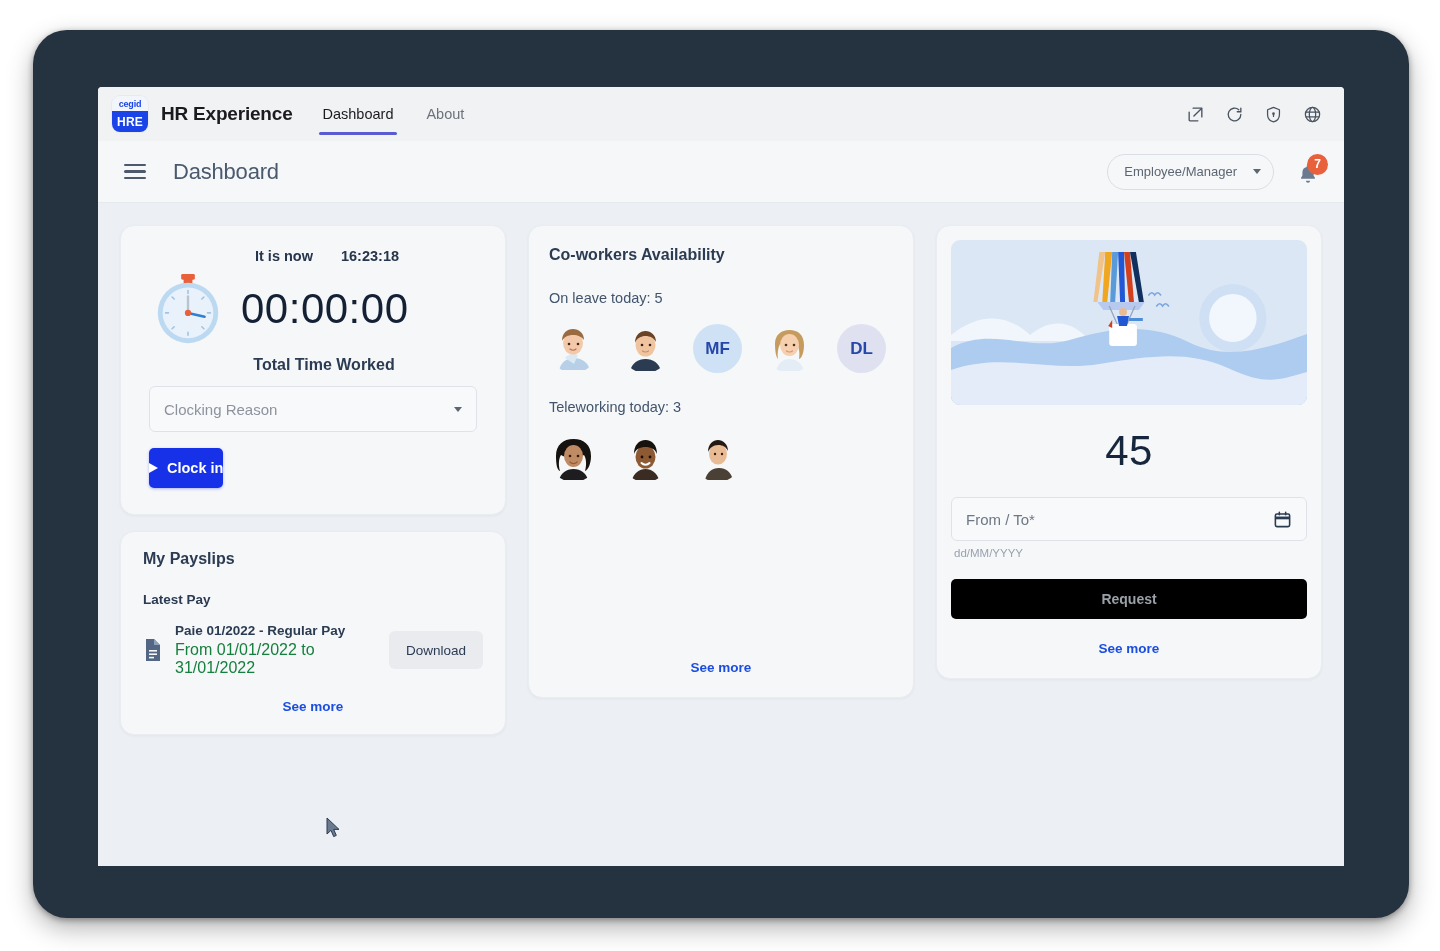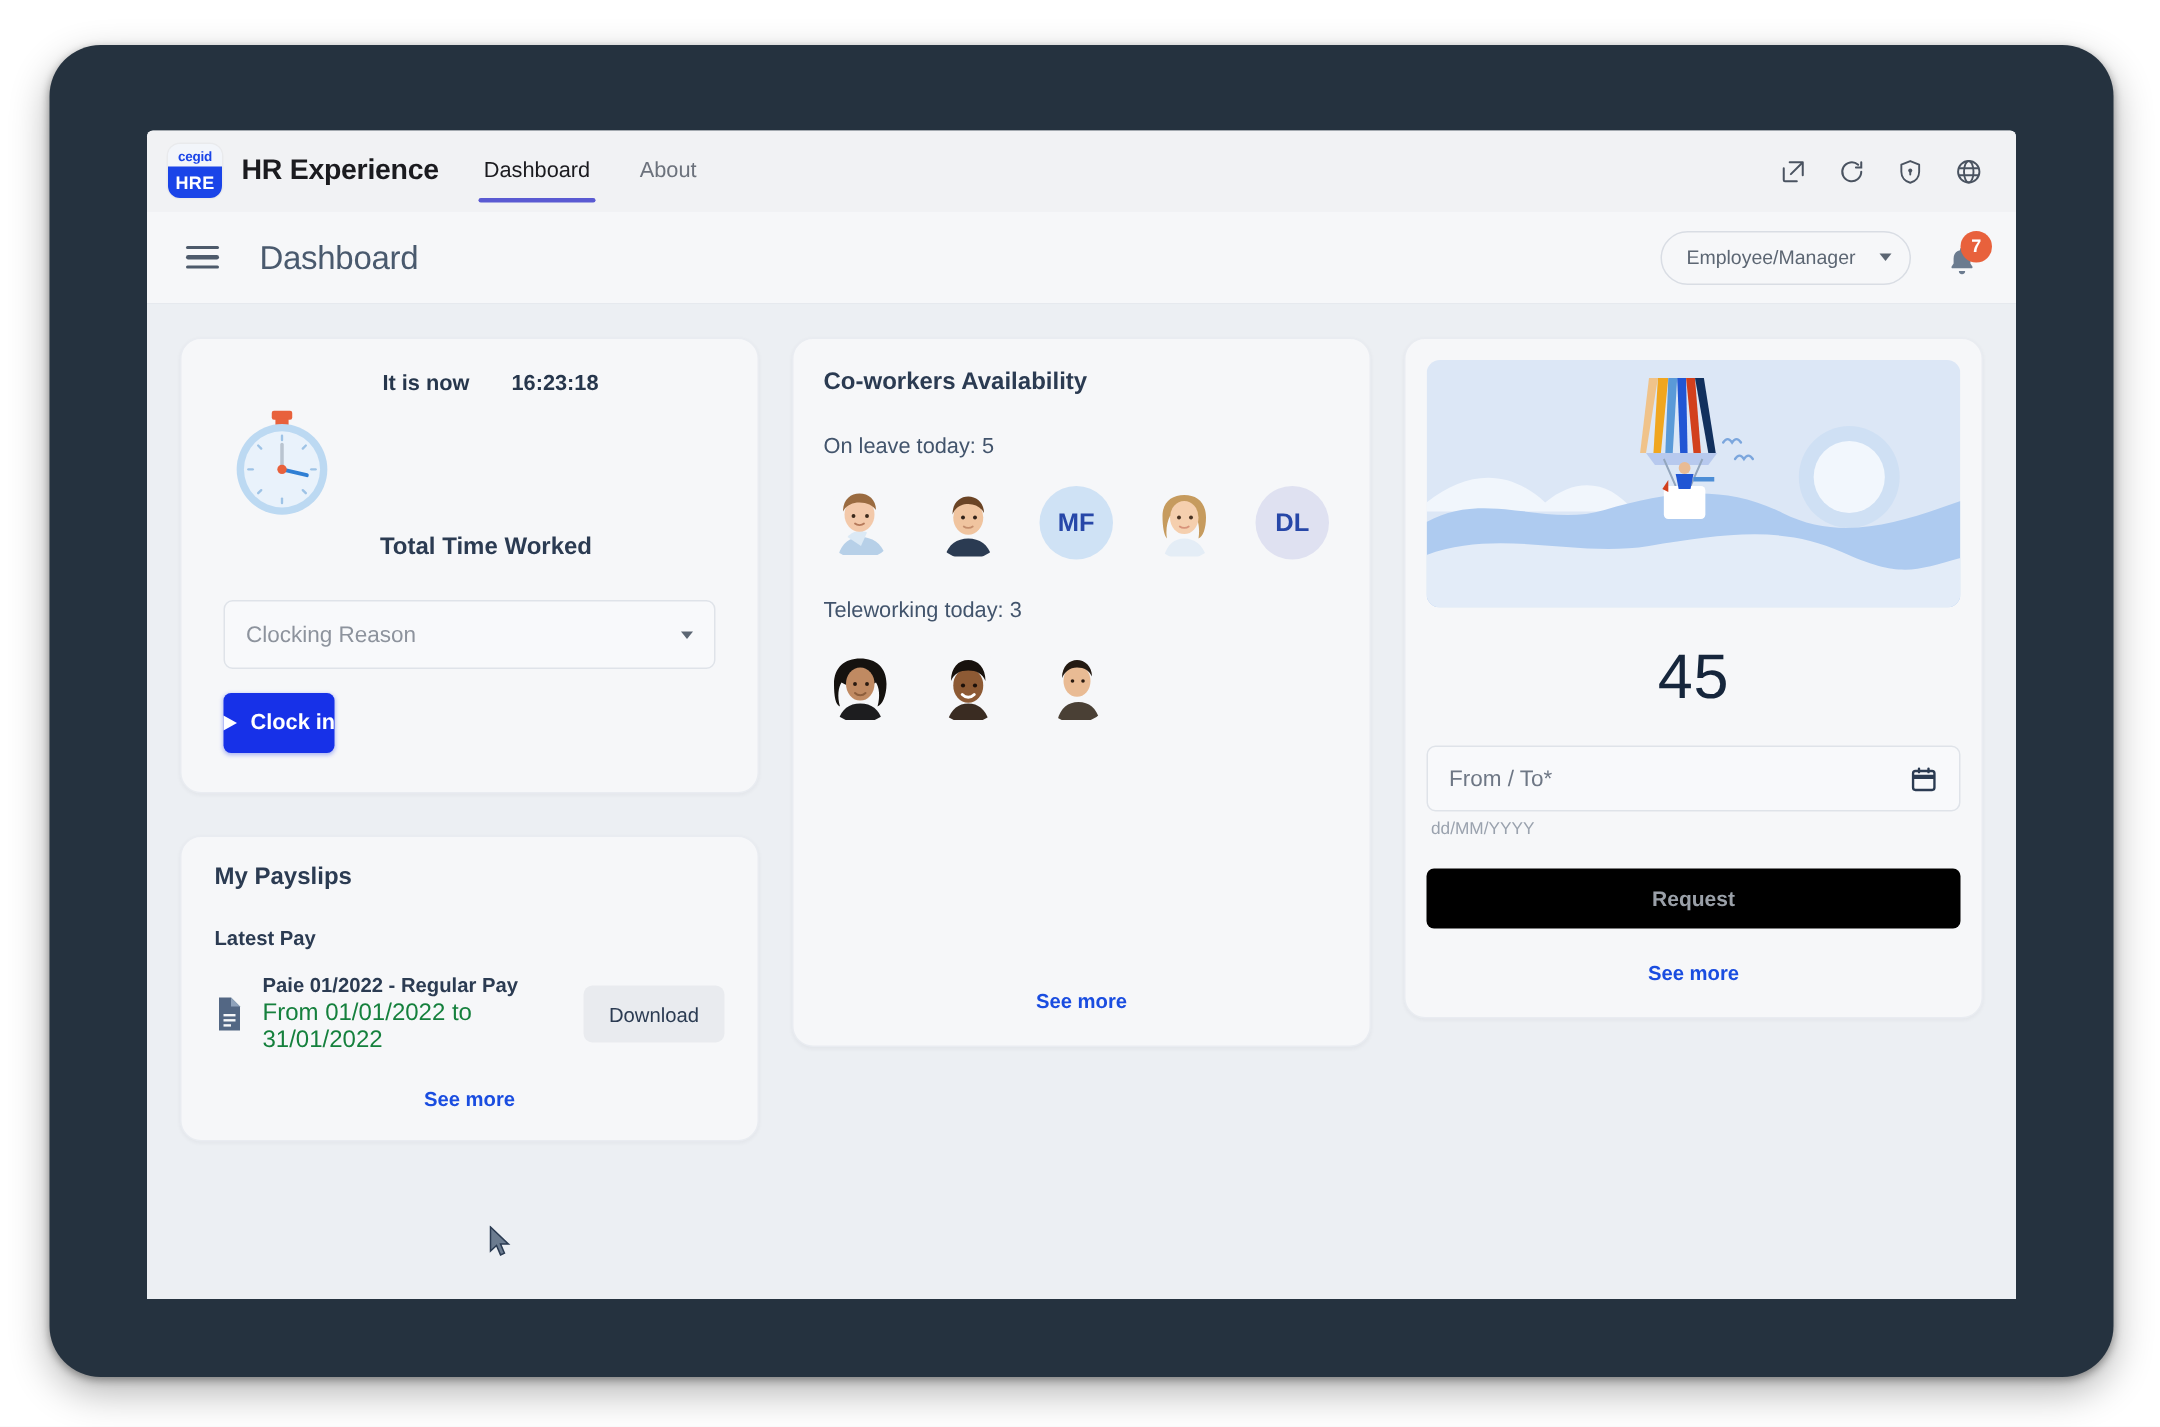--- a/index.html
+++ b/index.html
@@ -150,21 +150,21 @@
 
   
   .content {
     padding: 22px 22px 0 22px;
     display: flex;
     gap: 22px;
     align-items: flex-start;
     background: #eceff3;
     height: 663px;
   }
-  .col { display: flex; flex-direction: column; gap: 28px; }
+  .col { display: flex; flex-direction: column; gap: 16px; }
   .col-left { width: 390px; }
   .col-mid { width: 390px; }
   .col-right { width: 390px; }
 
   .card {
     background: #f6f7f9;
     border: 1px solid #e9ecf1;
     border-radius: 14px;
     box-shadow: 0 1px 3px rgba(30,40,60,0.05);
   }
@@ -181,21 +181,21 @@
   .timer-val {
     font-size: 42px; color: #142034;
     letter-spacing: 0.5px; font-weight: 400;
   }
   .ttw {
     text-align: center; margin-top: 8px;
     font-size: 16px; font-weight: 700; color: #2b3b52;
     padding-left: 22px;
   }
   .reason-select {
-    margin-top: 26px;
+    margin-top: 12px;
     height: 46px;
     border: 1px solid #dfe3e9;
     border-radius: 6px;
     background: #f8f9fb;
     display: flex; align-items: center;
     padding: 0 14px;
     cursor: pointer;
     justify-content: flex-end;
   }
   .reason-select .ph { font-size: 15px; color: #8d939d; flex: 1; }
@@ -395,20 +395,21 @@
                   <path d="M56.3 27.7l-2.1 2.1"></path>
                     <path d="M25.8 58.2l-2.1 2.1"></path>
                   <path d="M23.7 27.7l2.1 2.1"></path>
                     <path d="M54.2 58.2l2.1 2.1"></path>
                 </g>
                 <path d="M40 44 L40 27" stroke="#b9c4d0" stroke-width="2.4" stroke-linecap="round"></path>
                 <path d="M40 44 L57 48" stroke="#2f7fd4" stroke-width="2.6" stroke-linecap="round"></path>
                 <circle cx="40" cy="44" r="3.2" fill="#e8613c"></circle>
               </svg>
             </div>
+            <div class="timer-val">00:00:00</div>
           </div>
 
           <div class="ttw">Total Time Worked</div>
 
           <div class="reason-select">
             <span class="ph">Clocking Reason</span>
             <span class="caret"></span>
           </div>
 
           <button class="btn-primary">

